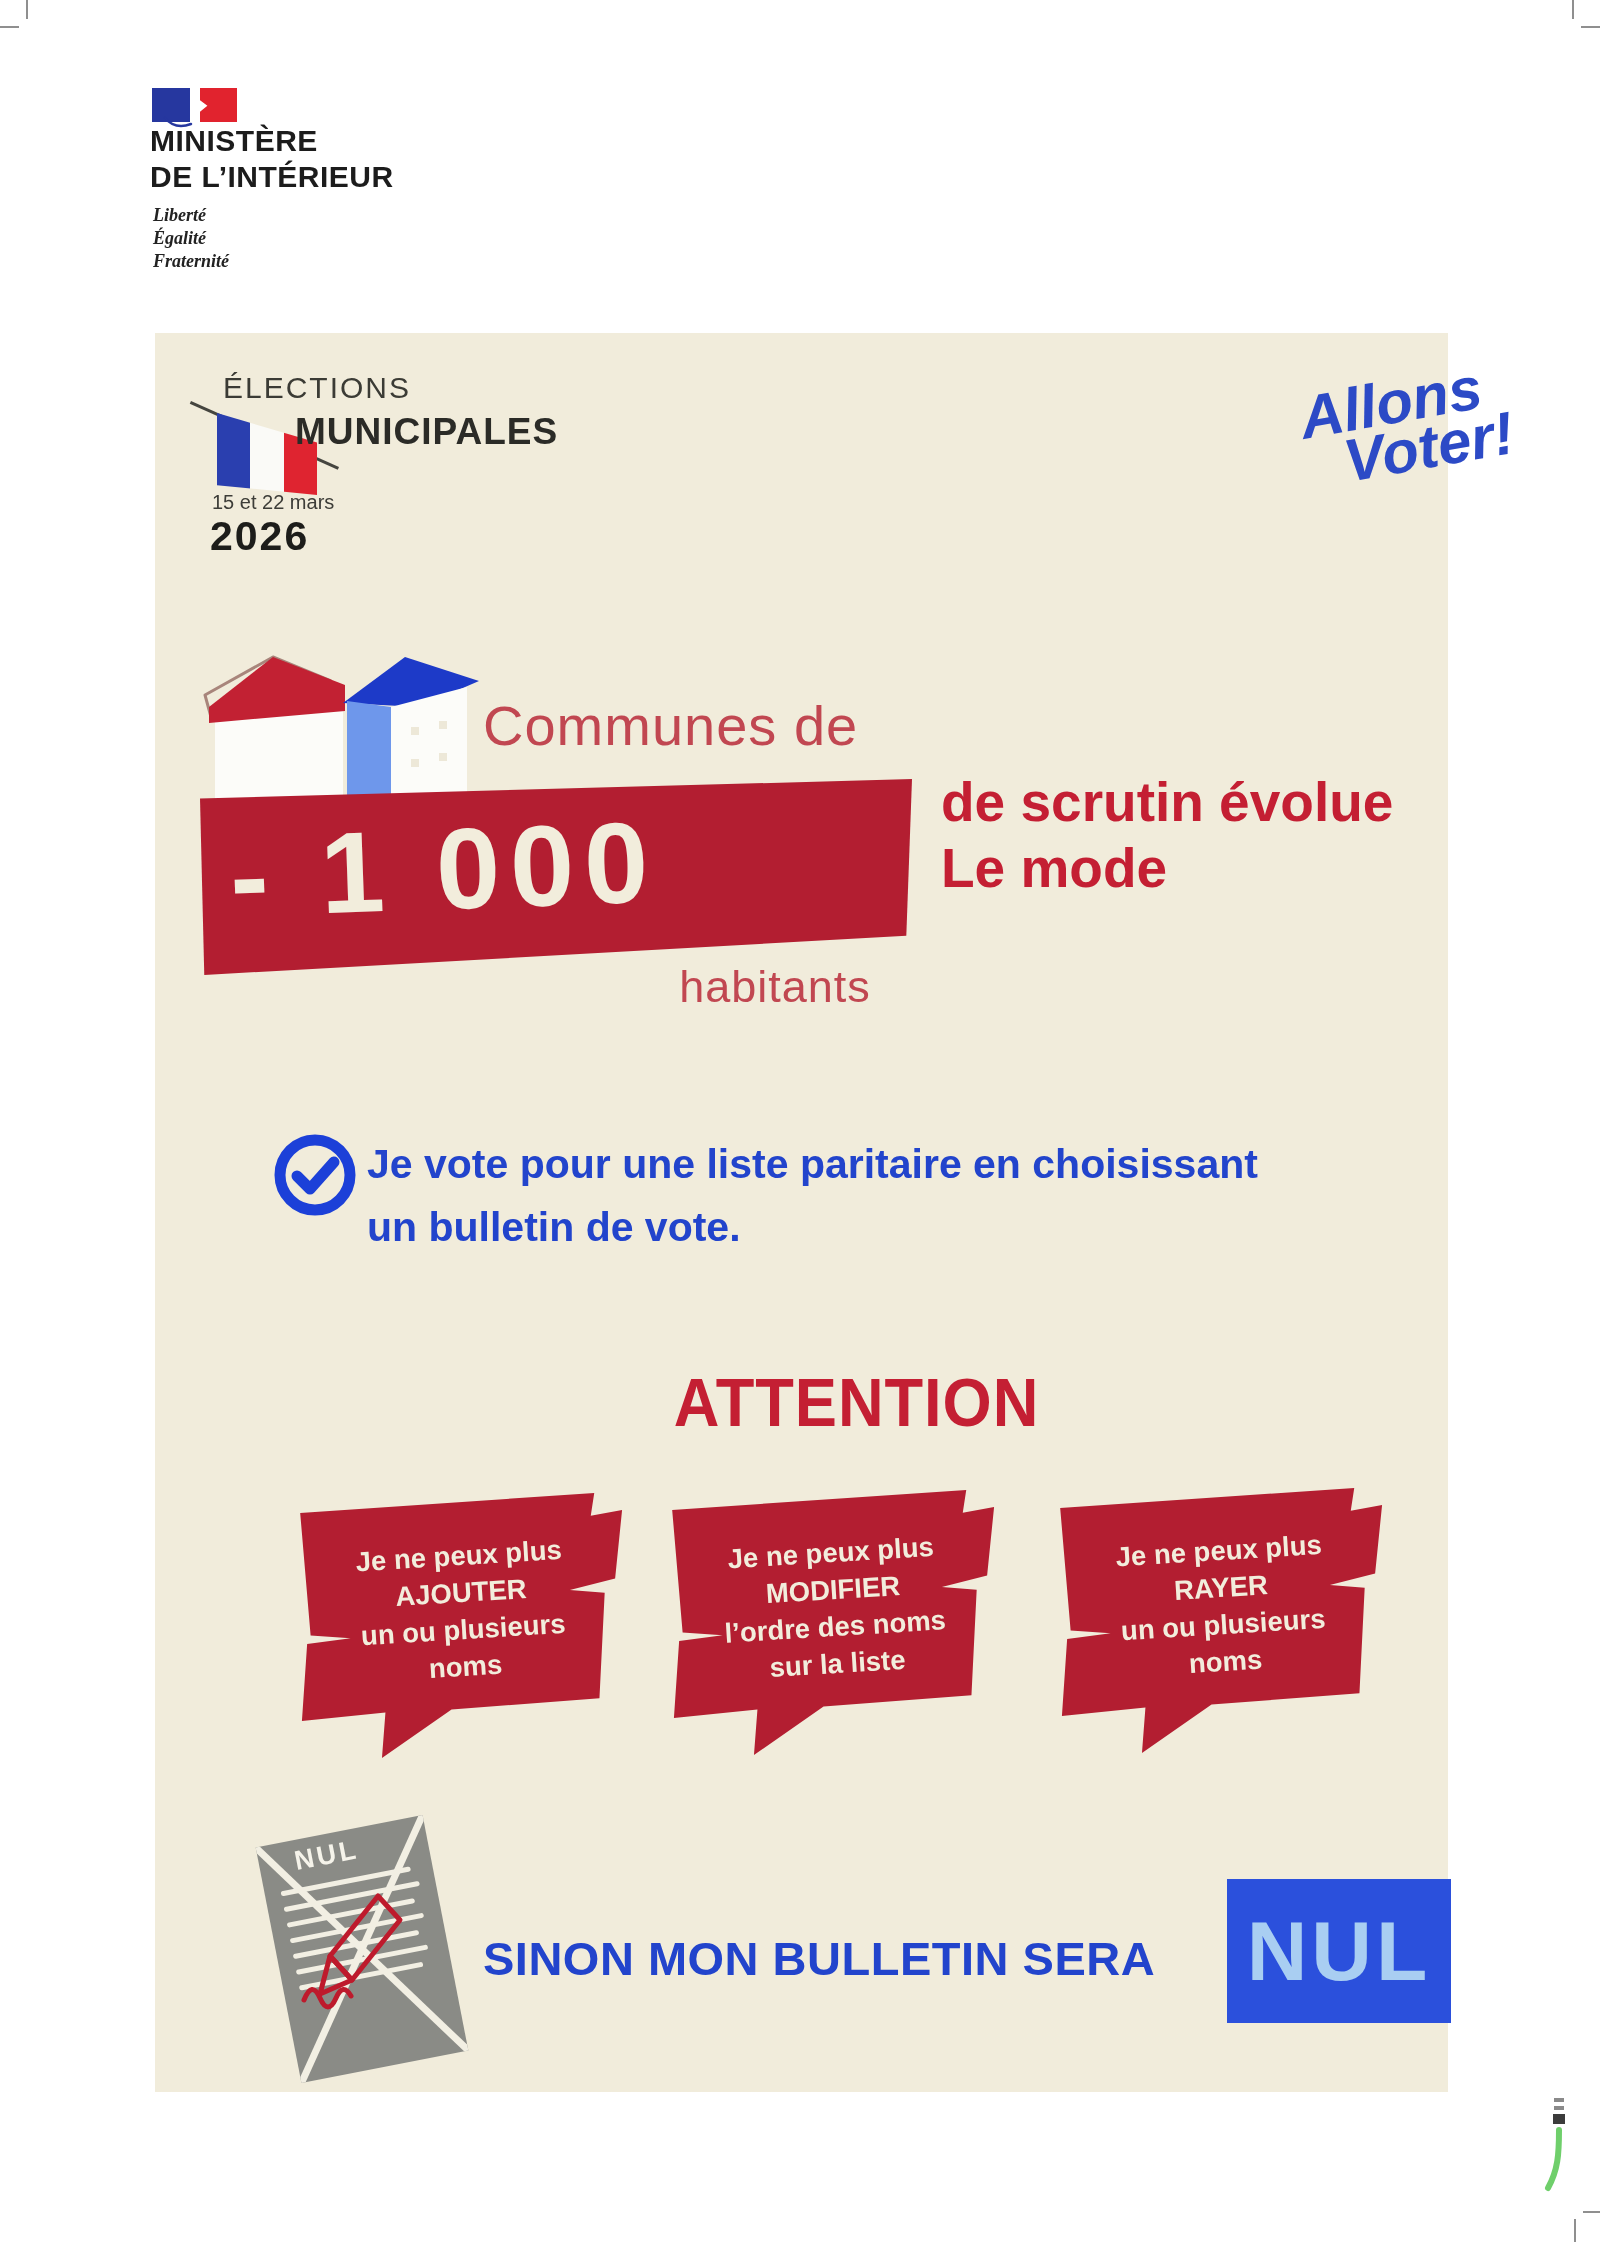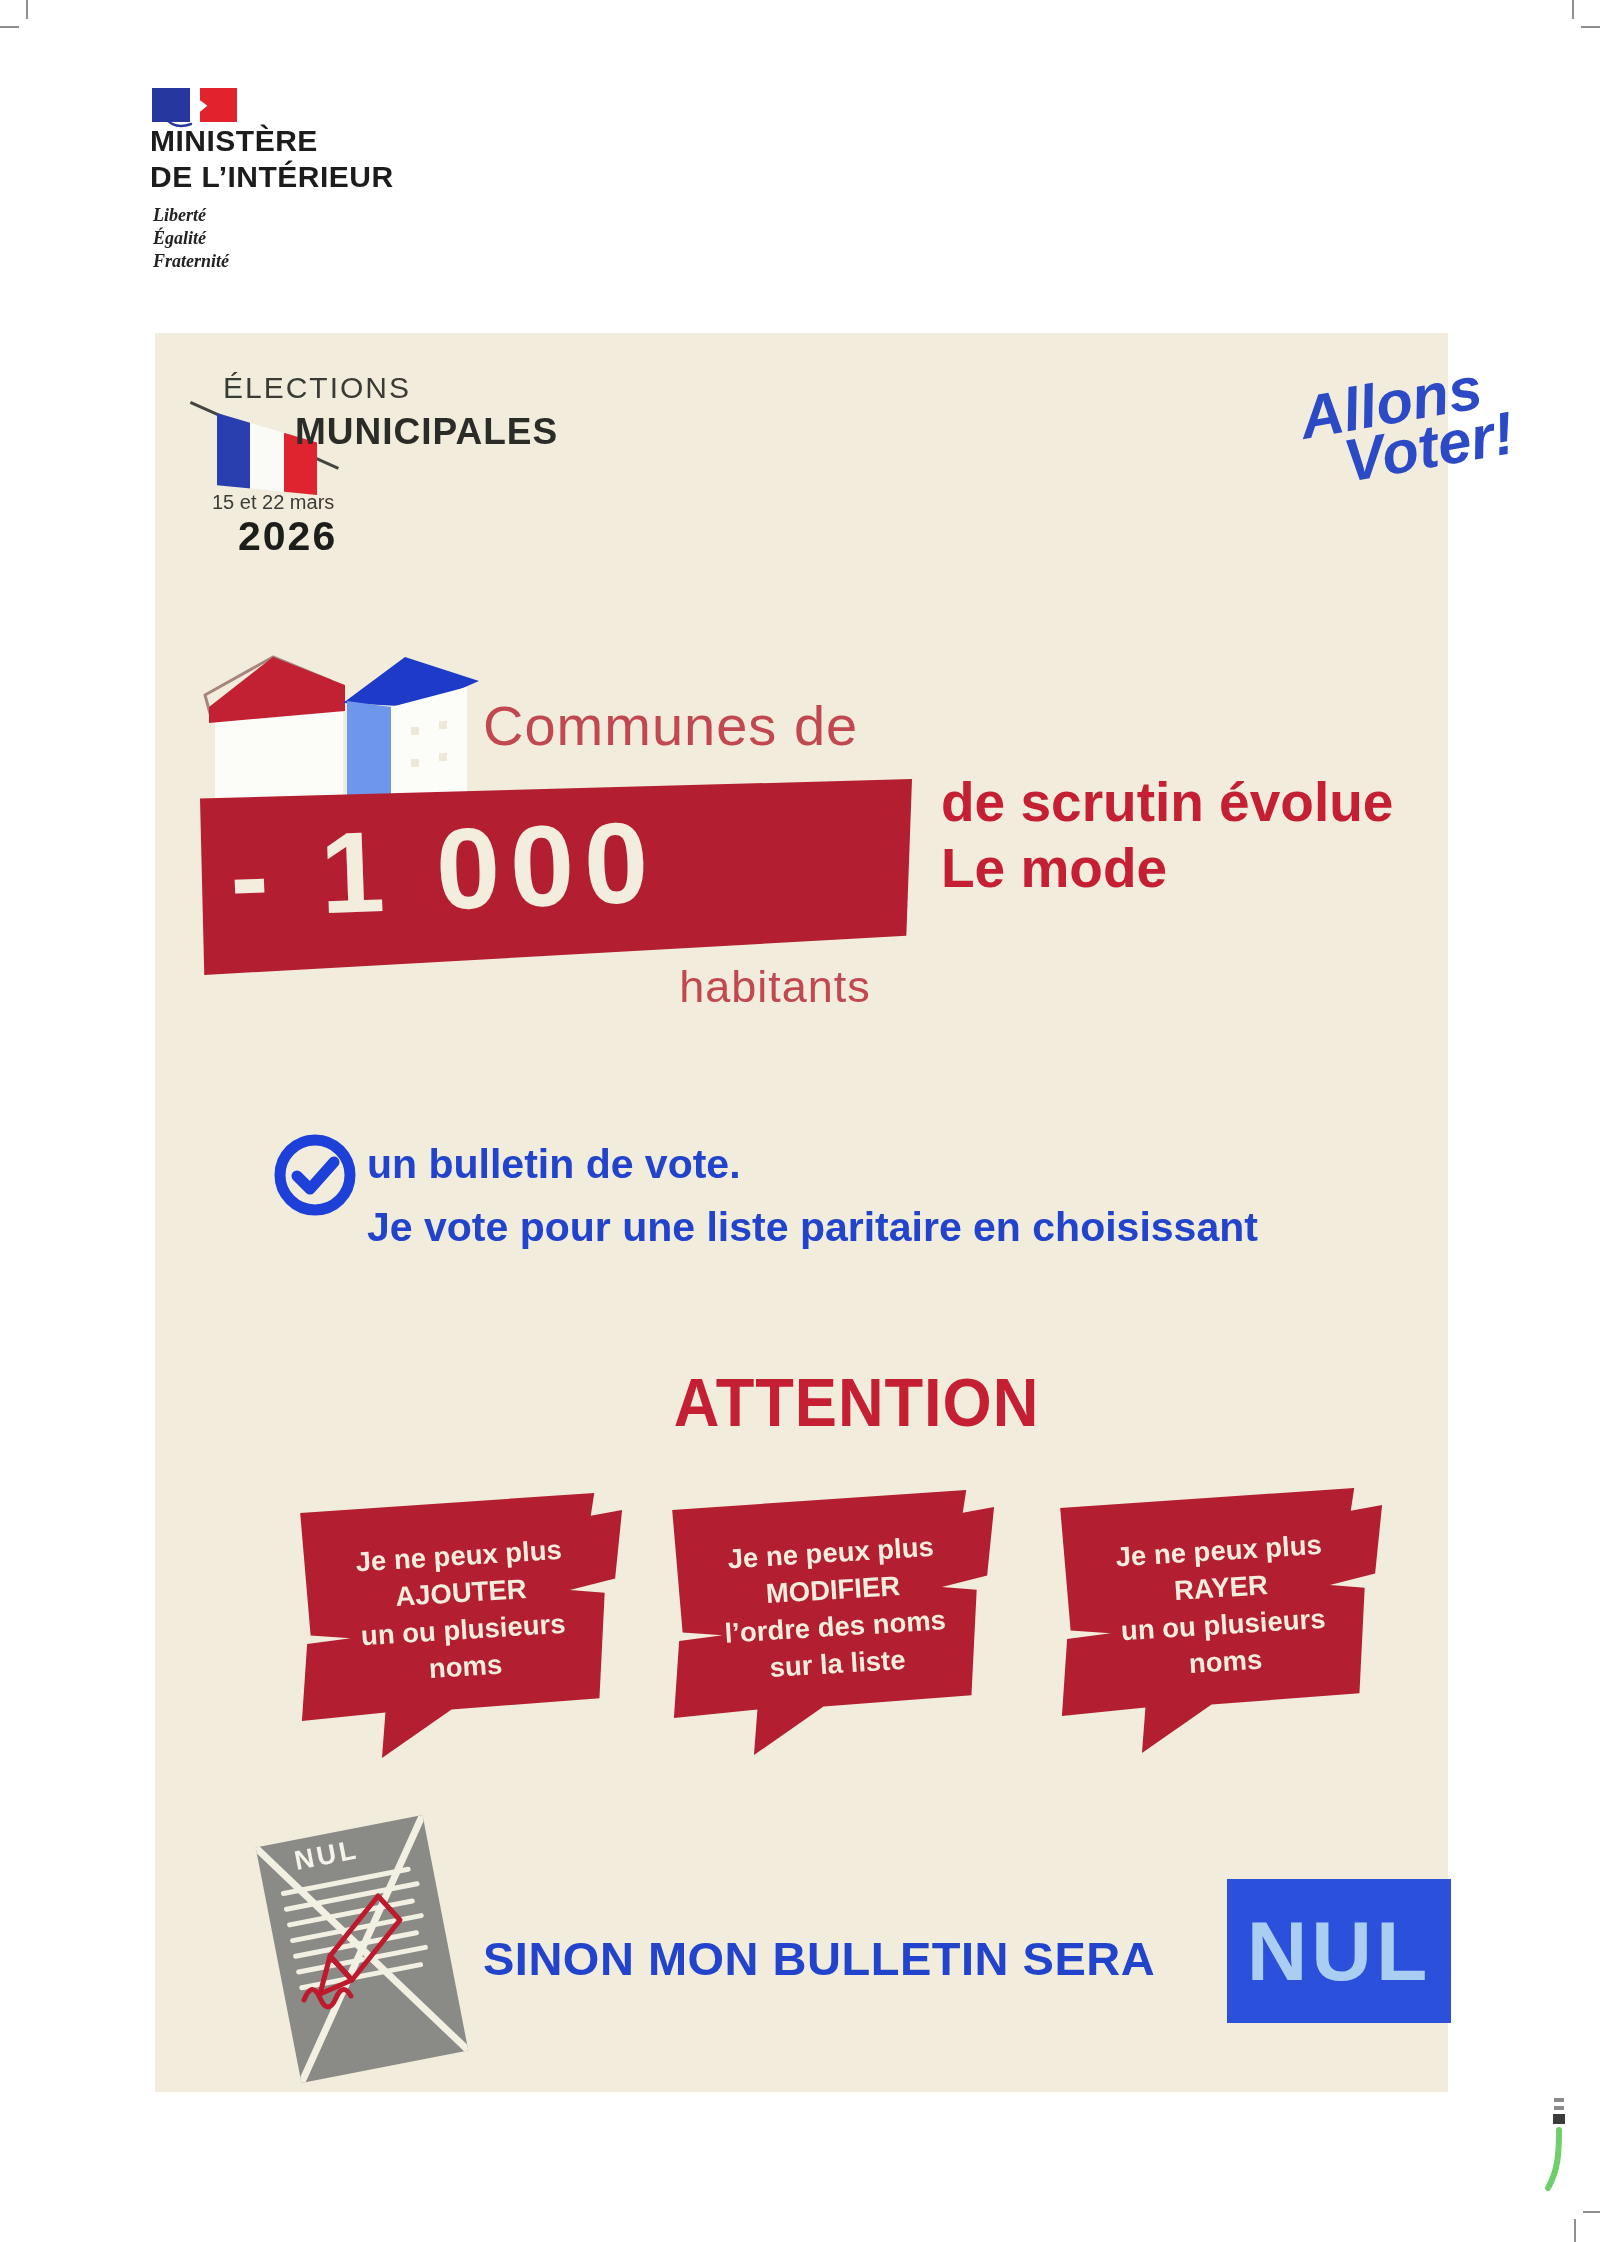--- a/index.html
+++ b/index.html
@@ -28,21 +28,21 @@
   .ev-line1{left:58px;top:38px;font-size:30px;font-weight:400;letter-spacing:2px;color:#3b3b35;margin-left:10px;}
   .ev-slant{left:36px;top:68px;width:162px;height:3px;background:#45453f;
     transform:rotate(24deg);transform-origin:0 0;}
   .ev-flag{left:62px;top:80px;width:100px;height:82px;display:flex;
     clip-path:polygon(0 0,100% 36%,100% 100%,0 88%);}
   .ev-flag .b{flex:1;background:#2A3FAF;}
   .ev-flag .w{flex:1;background:#FAFAF7;}
   .ev-flag .r{flex:1;background:#DF2430;}
   .ev-line2{left:140px;top:78px;font-size:37px;font-weight:700;letter-spacing:1px;color:#2b2b27;}
   .ev-dates{left:57px;top:158px;font-size:20px;color:#3d3d38;}
-  .ev-year{left:55px;top:180px;font-size:41px;font-weight:700;letter-spacing:2px;color:#1d1d1a;margin-left:28px;}
+  .ev-year{left:55px;top:180px;font-size:41px;font-weight:700;letter-spacing:2px;color:#1d1d1a;}
 
   
   .campaign{left:1105px;top:40px;width:270px;transform:rotate(-10deg);
     color:#2C4AC6;font-style:italic;font-weight:700;text-align:center;}
   .campaign .c1{font-size:60px;line-height:60px;}
   .campaign .c2{font-size:60px;line-height:56px;padding-left:60px;margin-top:-8px;}
 
   
   .houses{left:40px;top:310px;}
   .communes{left:328px;top:360px;font-size:56px;font-weight:400;letter-spacing:1px;color:#C14751;}
@@ -164,22 +164,22 @@
   <div class="abs main-title">
     <div>de scrutin évolue</div>
     <div>Le mode</div>
   </div>
 
   <svg class="abs check" width="92" height="92" viewBox="0 0 92 92">
     <circle cx="46" cy="46" r="35" fill="none" stroke="#1C40D8" stroke-width="11"></circle>
     <path d="M28,47 L41,60 L65,33" fill="none" stroke="#1C40D8" stroke-width="11" stroke-linecap="round" stroke-linejoin="round"></path>
   </svg>
   <div class="abs instruction">
+    <div>Je vote pour une liste paritaire en choisissant</div>
     <div>un bulletin de vote.</div>
-    <div>Je vote pour une liste paritaire en choisissant</div>
   </div>
 
   <div class="abs attention">ATTENTION</div>
 
   <div class="warning w1">
     <svg viewBox="0 0 100 100" preserveAspectRatio="none">
       <polygon points="3.5,7 88,0 87,8 96,6 94,30 81,34 91,35 89.5,72 47,76 27,93 28,77 4,80 5.5,53 18,51 6.5,50" fill="#B31E31"></polygon>
     </svg>
     <div class="wtxt">
       <div>Je ne peux plus</div>

